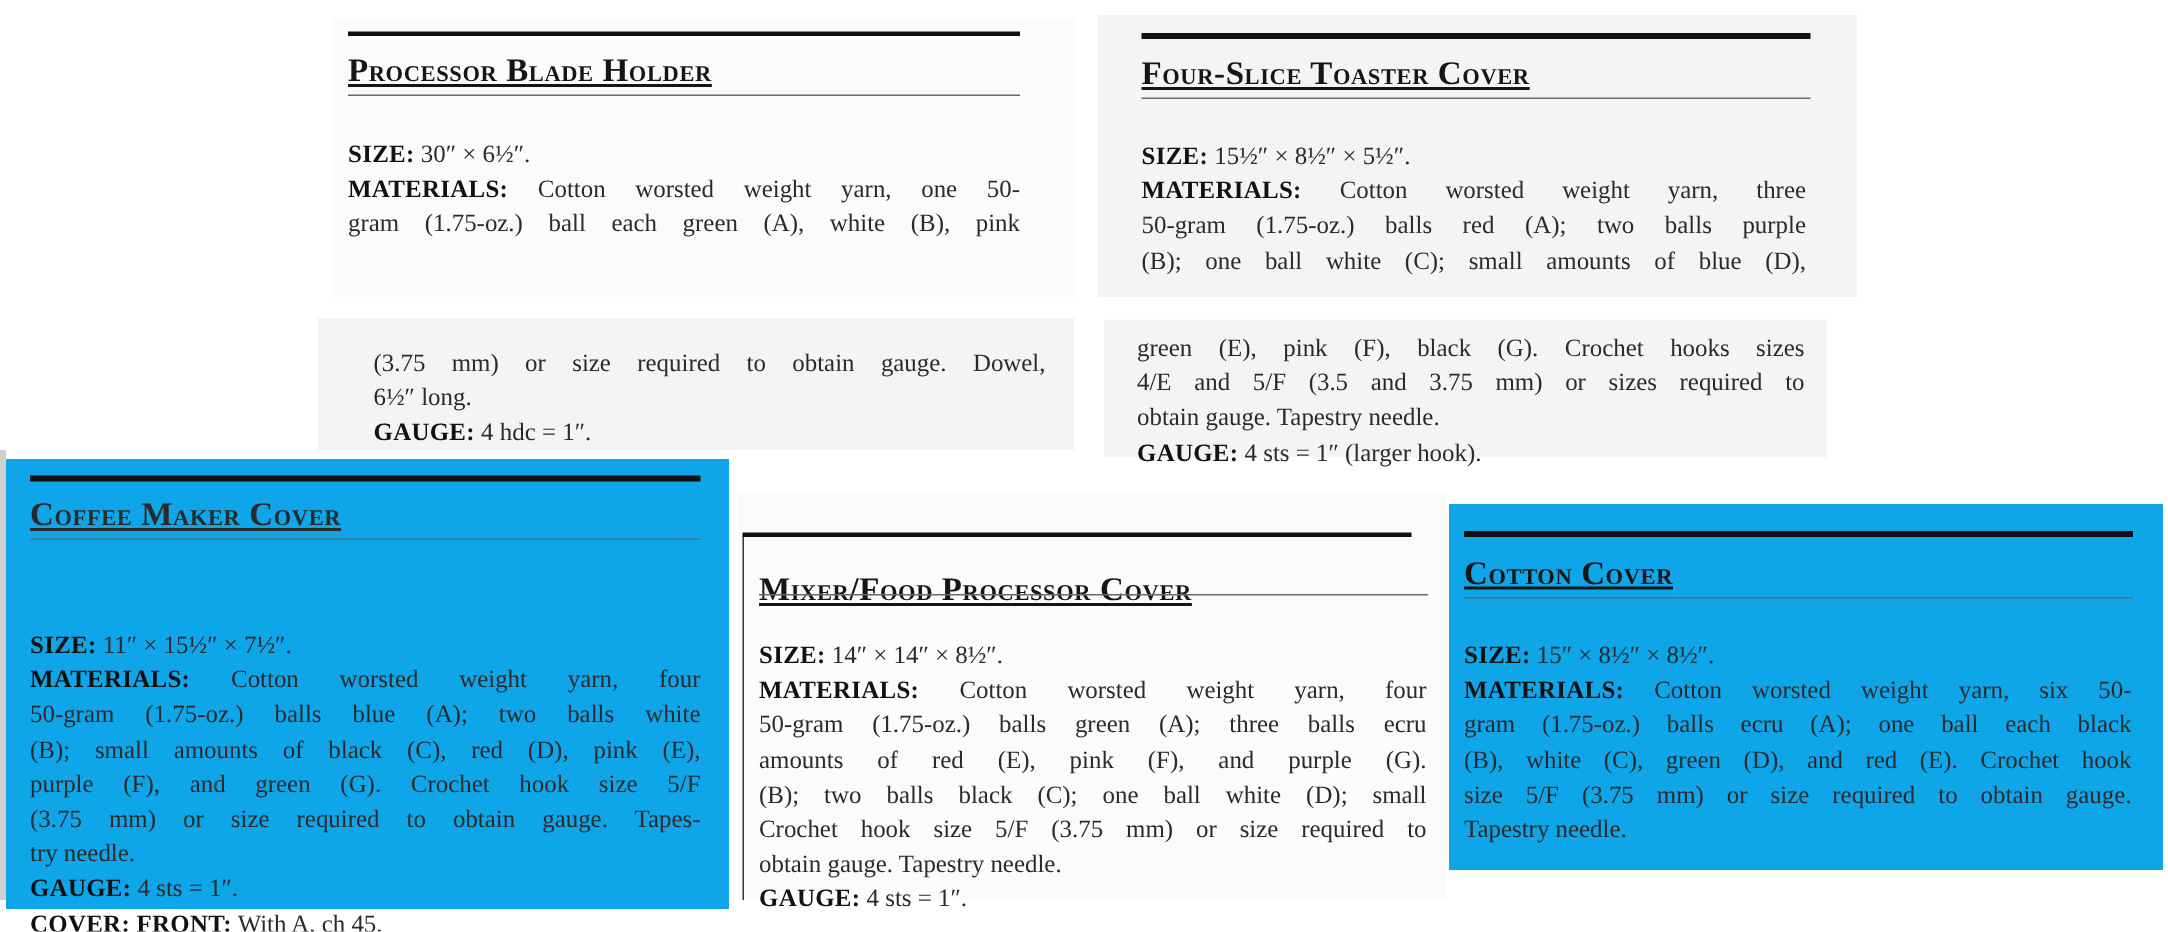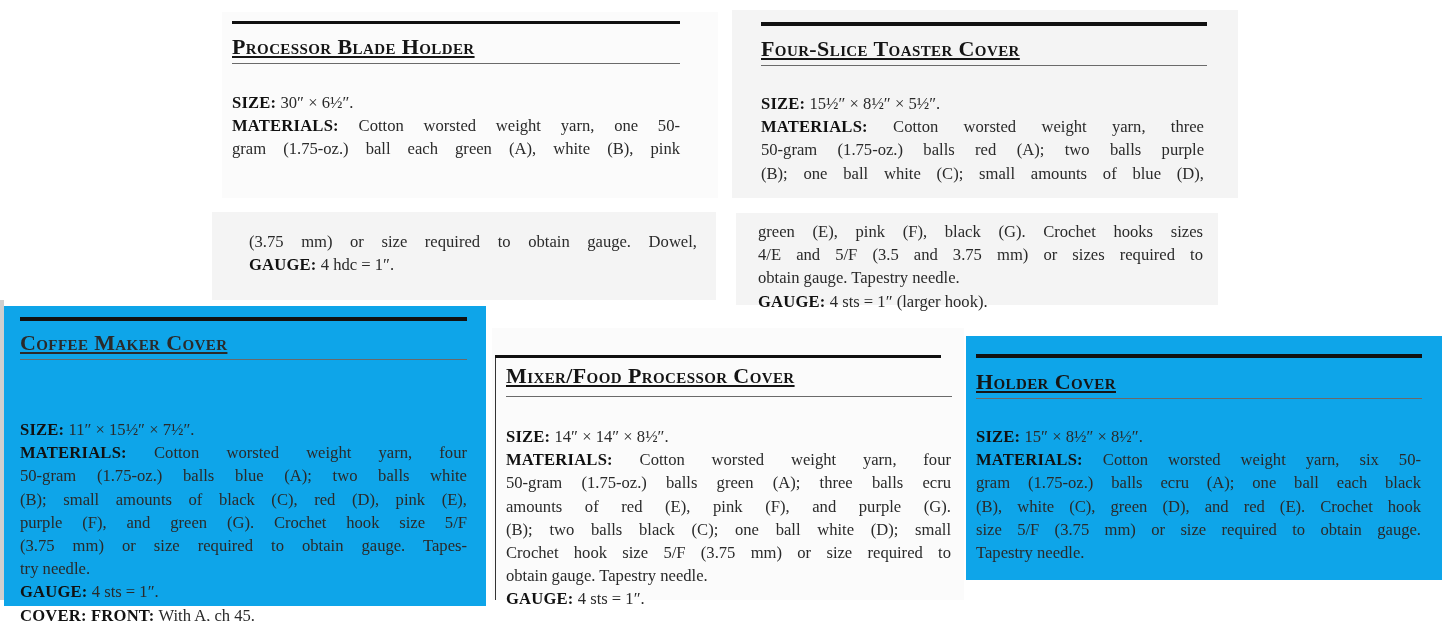--- a/index.html
+++ b/index.html
@@ -96,20 +96,21 @@
       <span class="lbl">MATERIALS:</span>
       <span>Cotton worsted weight yarn, one 50-</span>
     </span>
     <span class="line">gram (1.75-oz.) ball each green (A), white (B), pink</span>
   </div>
 </div>
 
 <div class="panel gray" style="left:212px; top:212px; width:504px; height:88px;">
   <div class="body-text" style="left:37px; top:18px; width:448px;">
     <span class="line">(3.75 mm) or size required to obtain gauge. Dowel,</span>
+    <span class="line last">6½″ long.</span>
     <span class="line last">
       <span class="lbl">GAUGE:</span>
       <span>4 hdc = 1″.</span>
     </span>
   </div>
 </div>
 
 <div class="panel gray" style="left:732px; top:10px; width:506px; height:188px;">
   <div class="rule-thick" style="left:29px; top:12px; width:446px;"></div>
   <div class="heading" style="left:29px; top:28px;">Four-Slice Toaster Cover</div>
@@ -166,21 +167,21 @@
     <span class="line last">
       <span class="lbl">COVER: FRONT:</span>
       <span>With A, ch 45.</span>
     </span>
   </div>
 </div>
 
 <div class="panel white" style="left:492px; top:328px; width:472px; height:272px;">
   <div class="box-border-left" style="left:3px; top:29px; height:243px;"></div>
   <div class="rule-thick" style="left:3px; top:27px; width:446px; height:3px;"></div>
-  <div class="heading" style="left:14px; top:37px;">Mixer/Food Processor Cover</div>
+  <div class="heading" style="left:14px; top:54px;">Mixer/Food Processor Cover</div>
   <div class="rule-thin" style="left:14px; top:68px; width:446px;"></div>
   <div class="body-text" style="left:14px; top:97px; width:445px;">
     <span class="line last">
       <span class="lbl">SIZE:</span>
       <span>14″ × 14″ × 8½″.</span>
     </span>
     <span class="line">
       <span class="lbl">MATERIALS:</span>
       <span>Cotton worsted weight yarn, four</span>
     </span>
@@ -191,21 +192,21 @@
     <span class="line last">obtain gauge. Tapestry needle.</span>
     <span class="line last">
       <span class="lbl">GAUGE:</span>
       <span>4 sts = 1″.</span>
     </span>
   </div>
 </div>
 
 <div class="panel lightgray" style="left:966px; top:336px; width:476px; height:244px;">
   <div class="rule-thick" style="left:10px; top:18px; width:446px;"></div>
-  <div class="heading" style="left:10px; top:35px;">Holder Cover</div>
+  <div class="heading" style="left:10px; top:35px;">Cotton Cover</div>
   <div class="rule-thin" style="left:10px; top:62px; width:446px;"></div>
   <div class="body-text" style="left:10px; top:89px; width:445px;">
     <span class="line last">
       <span class="lbl">SIZE:</span>
       <span>15″ × 8½″ × 8½″.</span>
     </span>
     <span class="line">
       <span class="lbl">MATERIALS:</span>
       <span>Cotton worsted weight yarn, six 50-</span>
     </span>

